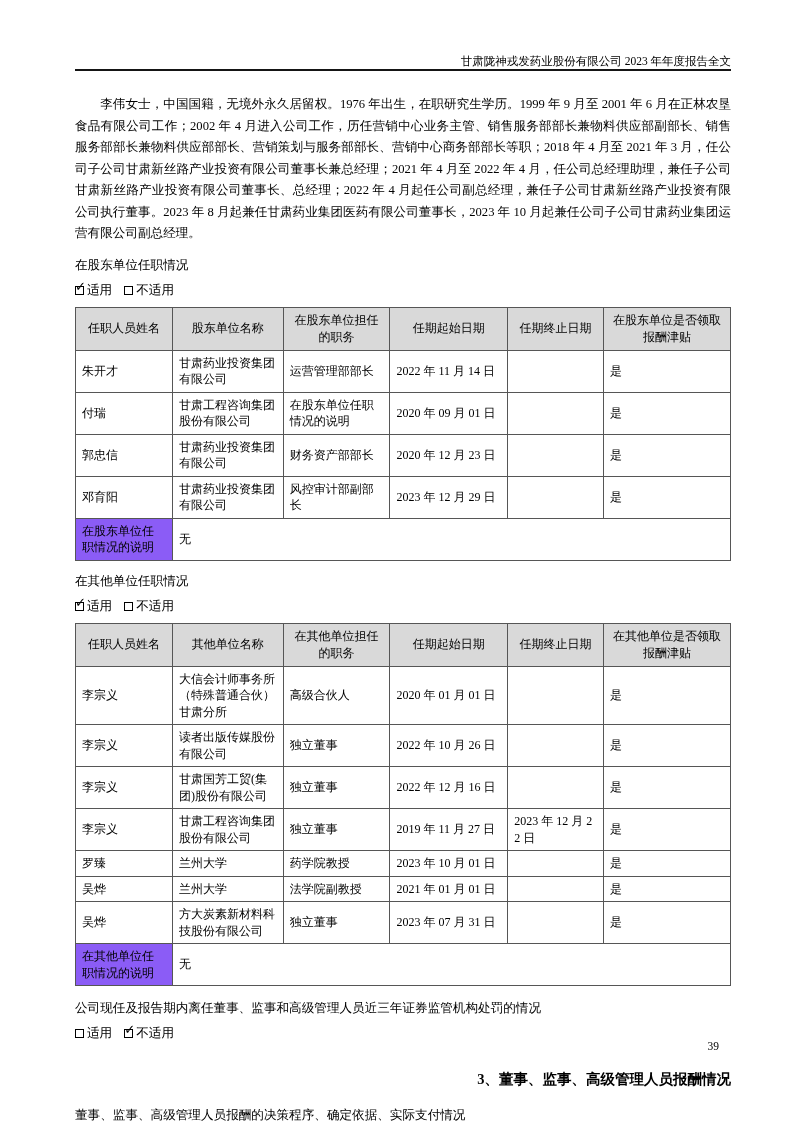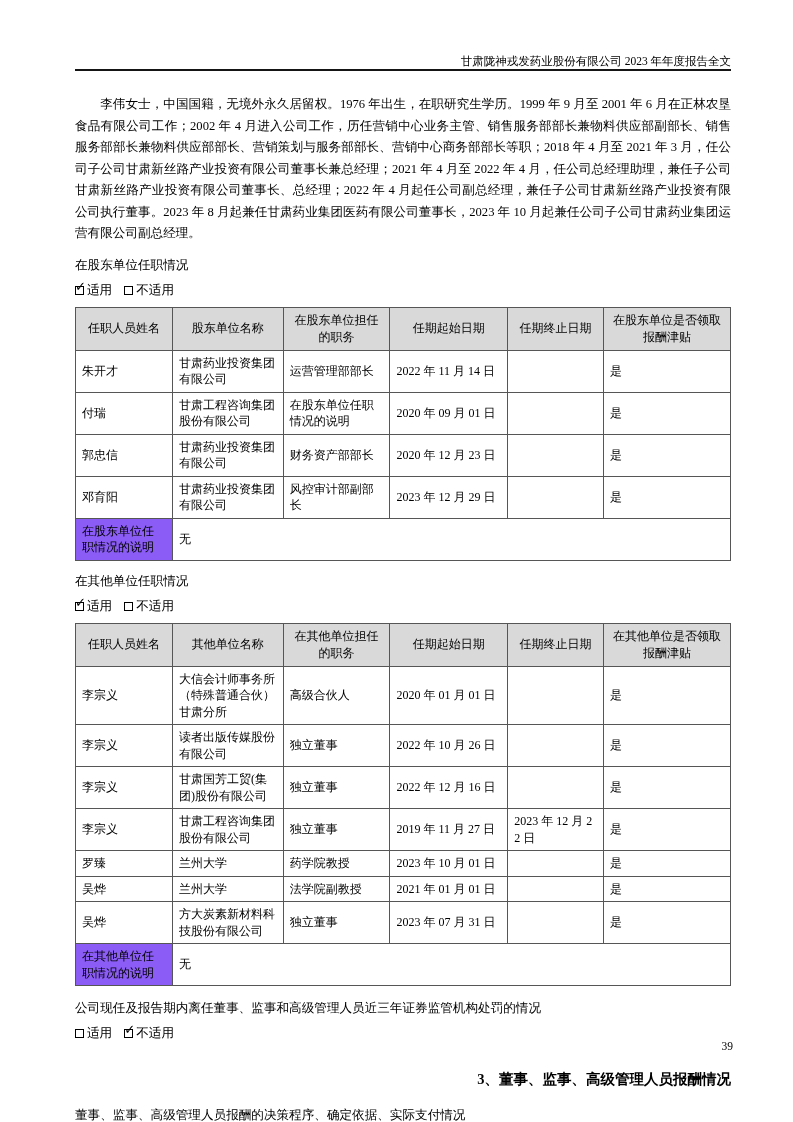--- a/index.html
+++ b/index.html
@@ -23,21 +23,21 @@
   table { width:100%; border-collapse:collapse; table-layout:fixed; font-size:12px; margin-top:8px; }
   th,td {
     border:1px solid #565656; padding:4px 6px; line-height:16.5px;
     font-weight:400; text-align:left; vertical-align:middle; word-break:break-all;
   }
   thead th { background:#d9d9d9; text-align:center; line-height:17px; }
   td.note-label { background:#8b5cf6; }
   .penalty { margin:13px 0 8px; font-size:12.6px; line-height:18px; }
   h3 { font-size:14.5px; margin:27px 0 0; font-weight:700; line-height:20px;text-align:right; }
   .para { margin:17px 0 0; font-size:12.6px; line-height:18px; }
-  .page-num { position:absolute; top:1040px; right:60px; font-size:11.5px; }
+  .page-num { position:absolute; top:1040px; right:74px; font-size:11.5px; }
 </style>
 </head>
 <body>
 
 <div class="page">
 
   <div class="doc-header">
     <span>甘肃陇神戎发药业股份有限公司 2023 年年度报告全文</span>
   </div>
 

